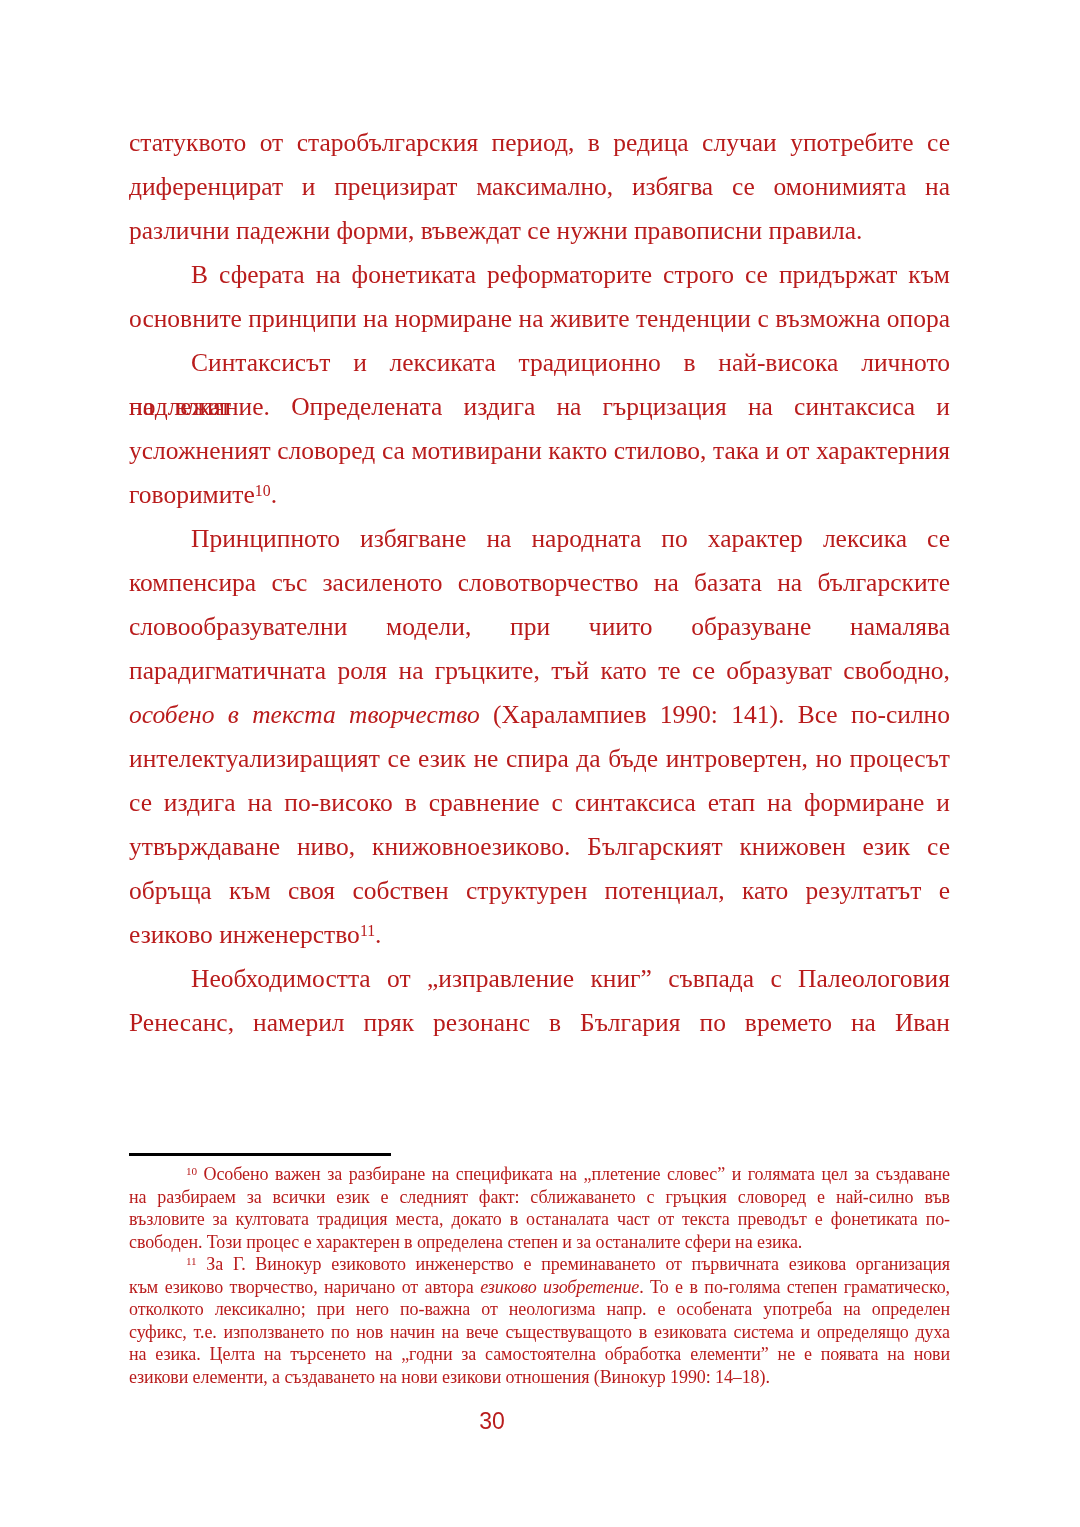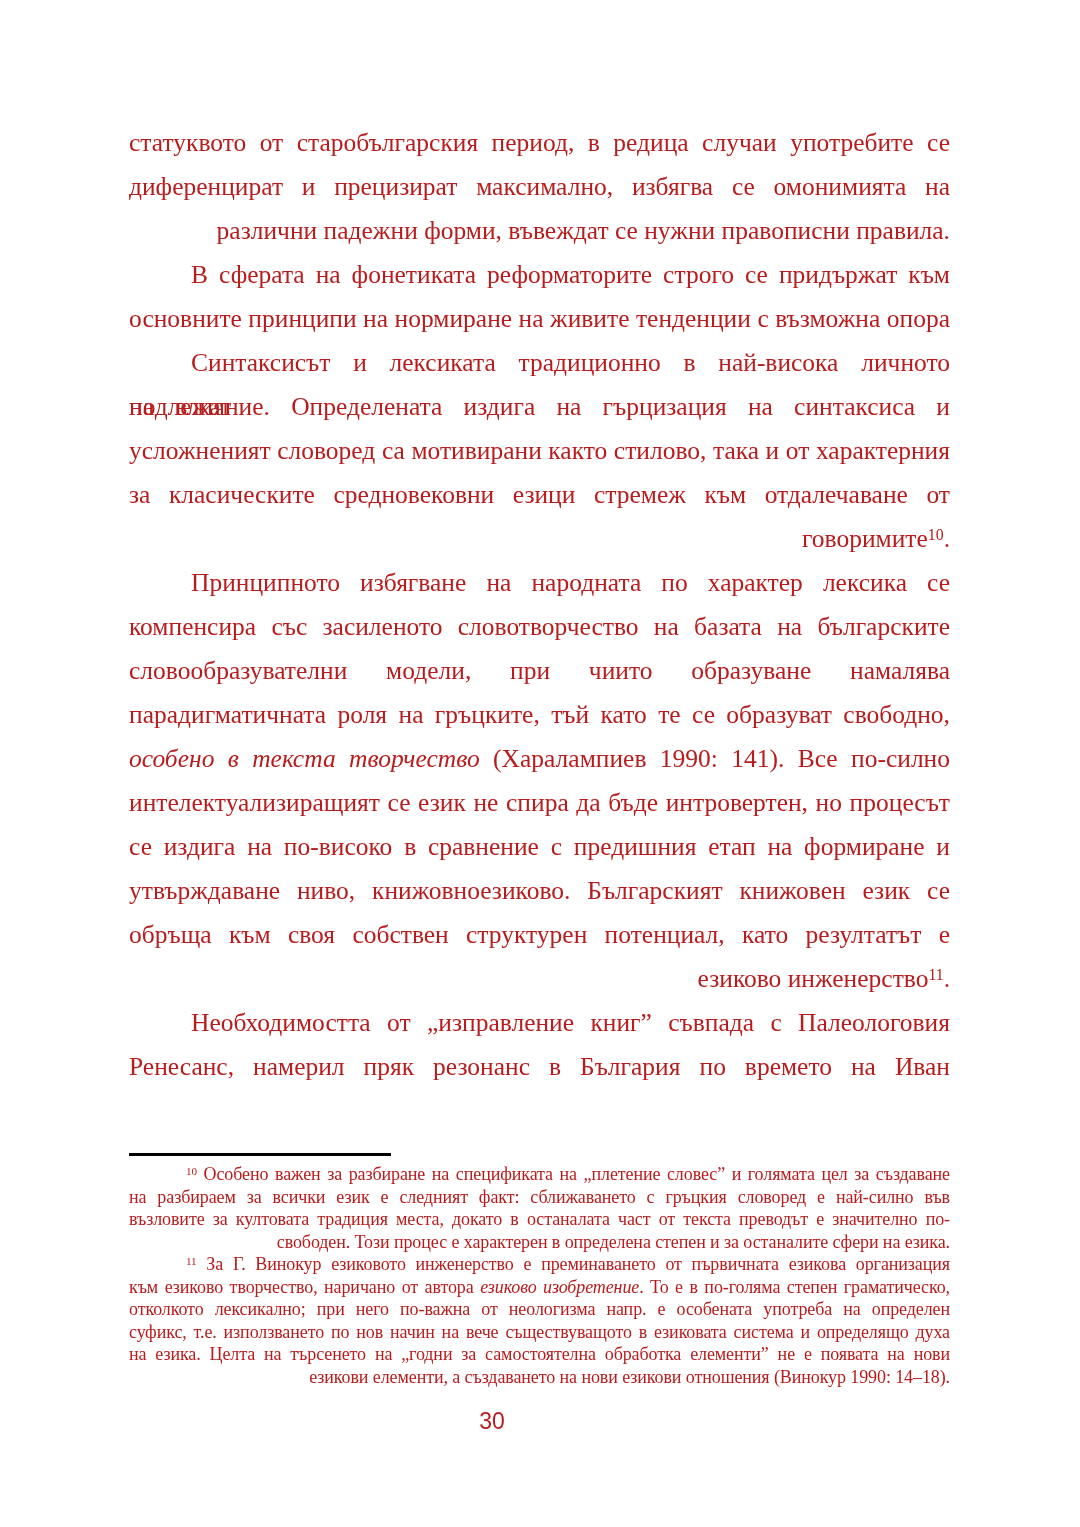--- a/index.html
+++ b/index.html
@@ -42,21 +42,21 @@
     width: 821px;
     font-size: 18px;
     letter-spacing: -0.1px;
   }
   .footnotes .tline {
     height: 22.5px;
     line-height: 22.5px;
   }
   .tline {
     white-space: nowrap;
-    text-align: right;
+    text-align: left;
   }
   .tline.just {
     white-space: normal;
     text-align: justify;
     text-align-last: justify;
   }
   .ind {
     display: inline-block;
     width: 62px;
   }
@@ -90,40 +90,39 @@
 <div class="page">
   <div class="body-text" id="body-lines">
       <div class="tline just"><span>статуквото от старобългарския период, в редица случаи употребите се</span></div>
       <div class="tline just"><span>диференцират и прецизират максимално, избягва се омонимията на</span></div>
       <div class="tline"><span>различни падежни форми, въвеждат се нужни правописни правила.</span></div>
       <div class="tline just"><span class="ind"></span><span>В сферата на фонетиката реформаторите строго се придържат към</span></div>
       <div class="tline just"><span>основните принципи на нормиране на живите тенденции с възможна опора</span></div>
       <div class="tline just"><span class="ind"></span><span>Синтаксисът и лексиката традиционно в най-висока личното подлежат</span></div>
       <div class="tline just"><span>на влияние. Определената издига на гърцизация на синтаксиса и</span></div>
       <div class="tline just"><span>усложненият словоред са мотивирани както стилово, така и от характерния</span></div>
-      <div class="tline just"><span>за класическите средновековни езици стремеж към отдалечаване от</span></div>
       <div class="tline"><span>говоримите</span><sup>10</sup><span>.</span></div>
       <div class="tline just"><span class="ind"></span><span>Принципното избягване на народната по характер лексика се</span></div>
       <div class="tline just"><span>компенсира със засиленото словотворчество на базата на българските</span></div>
       <div class="tline just"><span>словообразувателни модели, при чиито образуване намалява</span></div>
       <div class="tline just"><span>парадигматичната роля на гръцките, тъй като те се образуват свободно,</span></div>
       <div class="tline just"><span class="it">особено в текста творчество</span><span> (Харалампиев 1990: 141). Все по-силно</span></div>
       <div class="tline just"><span>интелектуализиращият се език не спира да бъде интровертен, но процесът</span></div>
-      <div class="tline just"><span>се издига на по-високо в сравнение с предишния етап на формиране и</span></div>
+      <div class="tline just"><span>се издига на по-високо в сравнение с синтаксиса етап на формиране и</span></div>
       <div class="tline just"><span>утвърждаване ниво, книжовноезиково. Българският книжовен език се</span></div>
       <div class="tline just"><span>обръща към своя собствен структурен потенциал, като резултатът е</span></div>
       <div class="tline"><span>езиково инженерство</span><sup>11</sup><span>.</span></div>
       <div class="tline just"><span class="ind"></span><span>Необходимостта от „изправление книг” съвпада с Палеологовия</span></div>
       <div class="tline just"><span>Ренесанс, намерил пряк резонанс в България по времето на Иван</span></div>
     </div>
   <div class="fn-sep"></div>
   <div class="footnotes" id="footnote-lines">
       <div class="tline just"><span class="ind"></span><sup>10</sup><span> Особено важен за разбиране на спецификата на „плетение словес” и голямата цел за създаване</span></div>
       <div class="tline just"><span>на разбираем за всички език е следният факт: сближаването с гръцкия словоред е най-силно във</span></div>
-      <div class="tline just"><span>възловите за култовата традиция места, докато в останалата част от текста преводът е значително по-</span></div>
+      <div class="tline just"><span>възловите за култовата традиция места, докато в останалата част от текста преводът е фонетиката по-</span></div>
       <div class="tline"><span>свободен. Този процес е характерен в определена степен и за останалите сфери на езика.</span></div>
       <div class="tline just"><span class="ind"></span><sup>11</sup><span> За Г. Винокур езиковото инженерство е преминаването от първичната езикова организация</span></div>
       <div class="tline just"><span>към езиково творчество, наричано от автора </span><span class="it">езиково изобретение</span><span>. То е в по-голяма степен граматическо,</span></div>
       <div class="tline just"><span>отколкото лексикално; при него по-важна от неологизма напр. е особената употреба на определен</span></div>
       <div class="tline just"><span>суфикс, т.е. използването по нов начин на вече съществуващото в езиковата система и определящо духа</span></div>
       <div class="tline just"><span>на езика. Целта на търсенето на „годни за самостоятелна обработка елементи” не е появата на нови</span></div>
       <div class="tline"><span>езикови елементи, а създаването на нови езикови отношения (Винокур 1990: 14–18).</span></div>
     </div>
   <div class="page-number">30</div>
 </div>

